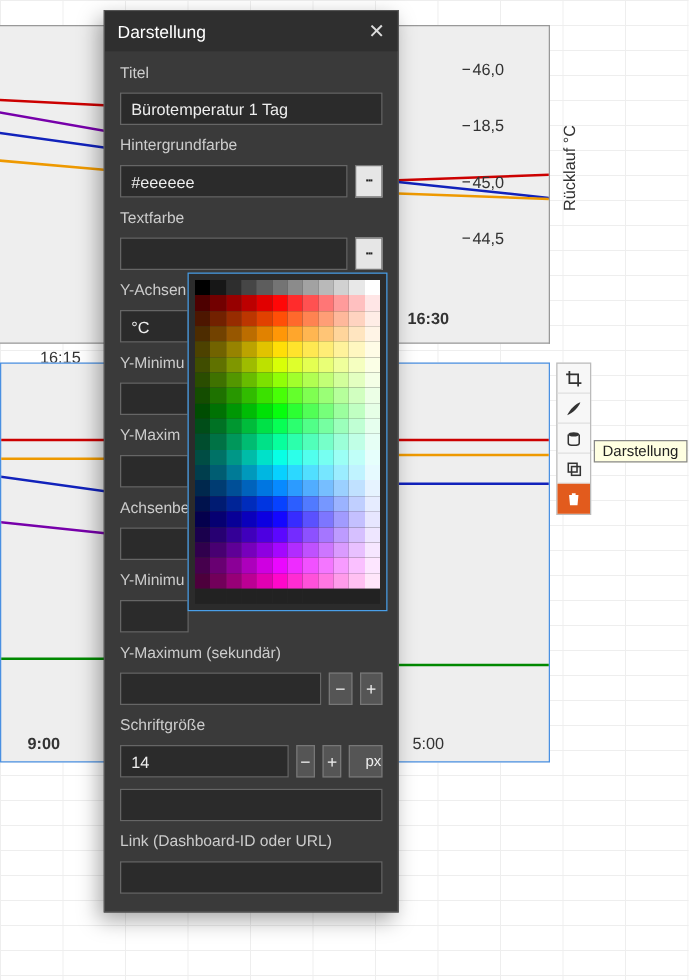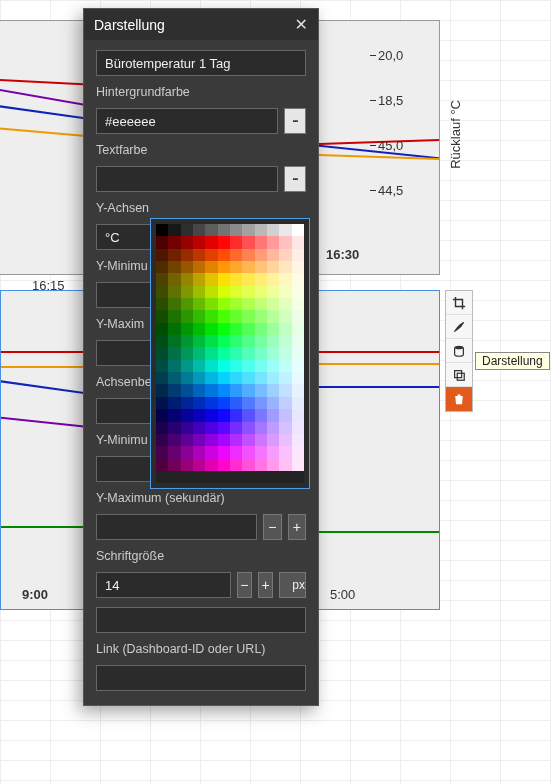--- a/index.html
+++ b/index.html
@@ -125,21 +125,21 @@
       <div class="line l4"></div>
   </div>
   <div class="rclip">
     <div class="line l1"></div>
       <div class="line l2"></div>
       <div class="line l3"></div>
   </div>
 </div>
 <div class="yaxis-right">
   <div class="tickline" style="top:35px"></div>
-    <div class="tick" style="top:28px">20,0</div>
+    <div class="tick" style="top:28px">46,0</div>
   <div class="tickline" style="top:80px"></div>
     <div class="tick" style="top:73px">18,5</div>
   <div class="tickline" style="top:125px"></div>
     <div class="tick" style="top:118px">45,0</div>
   <div class="tickline" style="top:170px"></div>
     <div class="tick" style="top:163px">44,5</div>
   <div class="label">Rücklauf °C</div>
 </div>
 <div class="xticks" style="left:32px; top:278px;">16:15</div>
 <div class="xticks" style="left:326px; top:247px;font-weight:bold;">16:30</div>
@@ -162,20 +162,21 @@
 <div class="xticks" style="left:22px; top:587px;font-weight:bold;">9:00</div>
 <div class="xticks" style="left:330px; top:587px;">5:00</div>
 
 <div class="dialog">
   <div class="dlg-titlebar">
     <span>Darstellung</span>
     <span class="dlg-close">✕</span>
   </div>
   <div class="dlg-body">
 
+    <div class="fld-label">Titel</div>
     <input class="fld-input" value="Bürotemperatur 1 Tag" style="">
 
     <div class="fld-label">Hintergrundfarbe</div>
     <div class="row">
       <input class="fld-input" value="#eeeeee" style="">
       <div class="sq-btn">···</div>
     </div>
 
     <div class="fld-label">Textfarbe</div>
     <div class="row">

